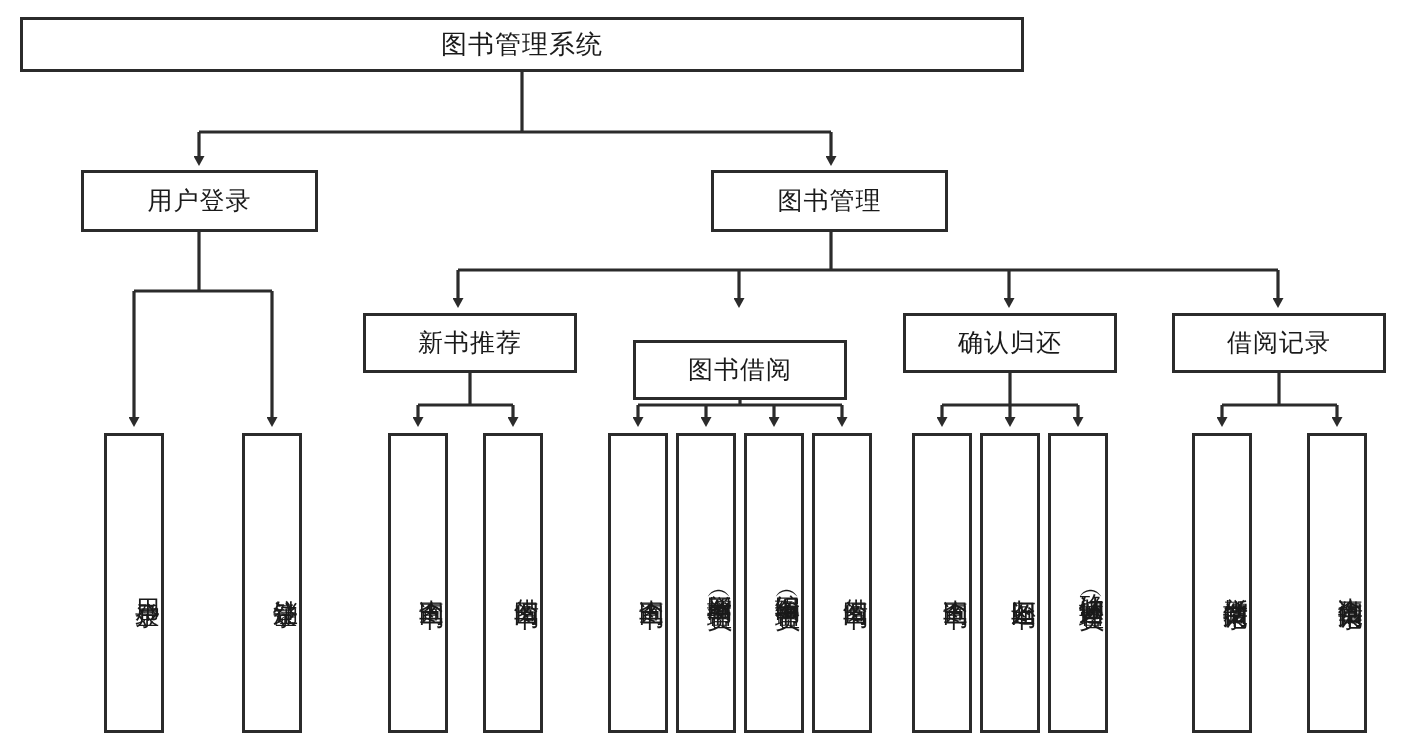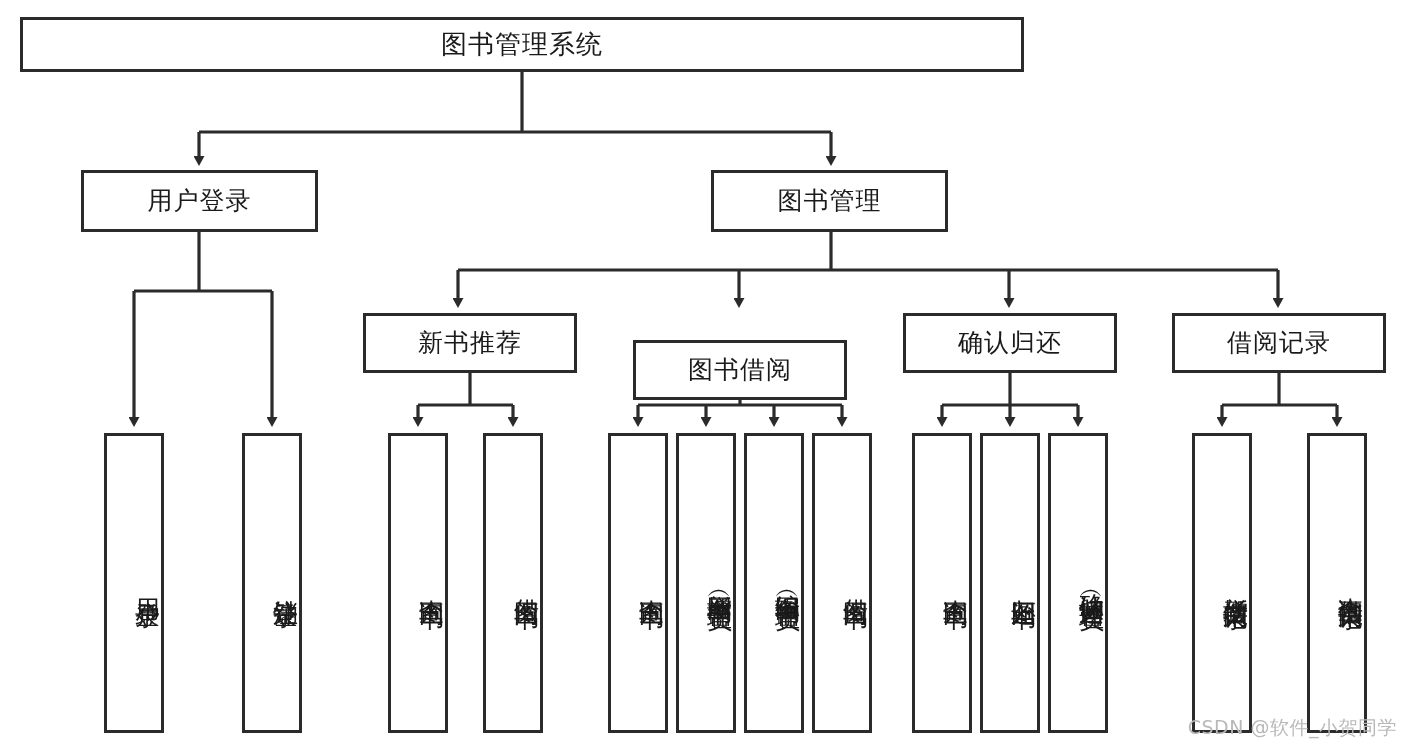--- a/index.html
+++ b/index.html
@@ -187,15 +187,14 @@
     <span class="vlabel">确认归还（管理员）</span>
   </div>
 
   <div class="node v" style="left:1192px; top:433px; width:60px; height:300px;">
     <span class="vlabel">新增借阅记录</span>
   </div>
   <div class="node v" style="left:1307px; top:433px; width:60px; height:300px;">
     <span class="vlabel">查询借阅记录</span>
   </div>
 
-  <div class="watermark">CSDN @软件_小贺同学</div>
 
 </div>
 
 </body></html>

